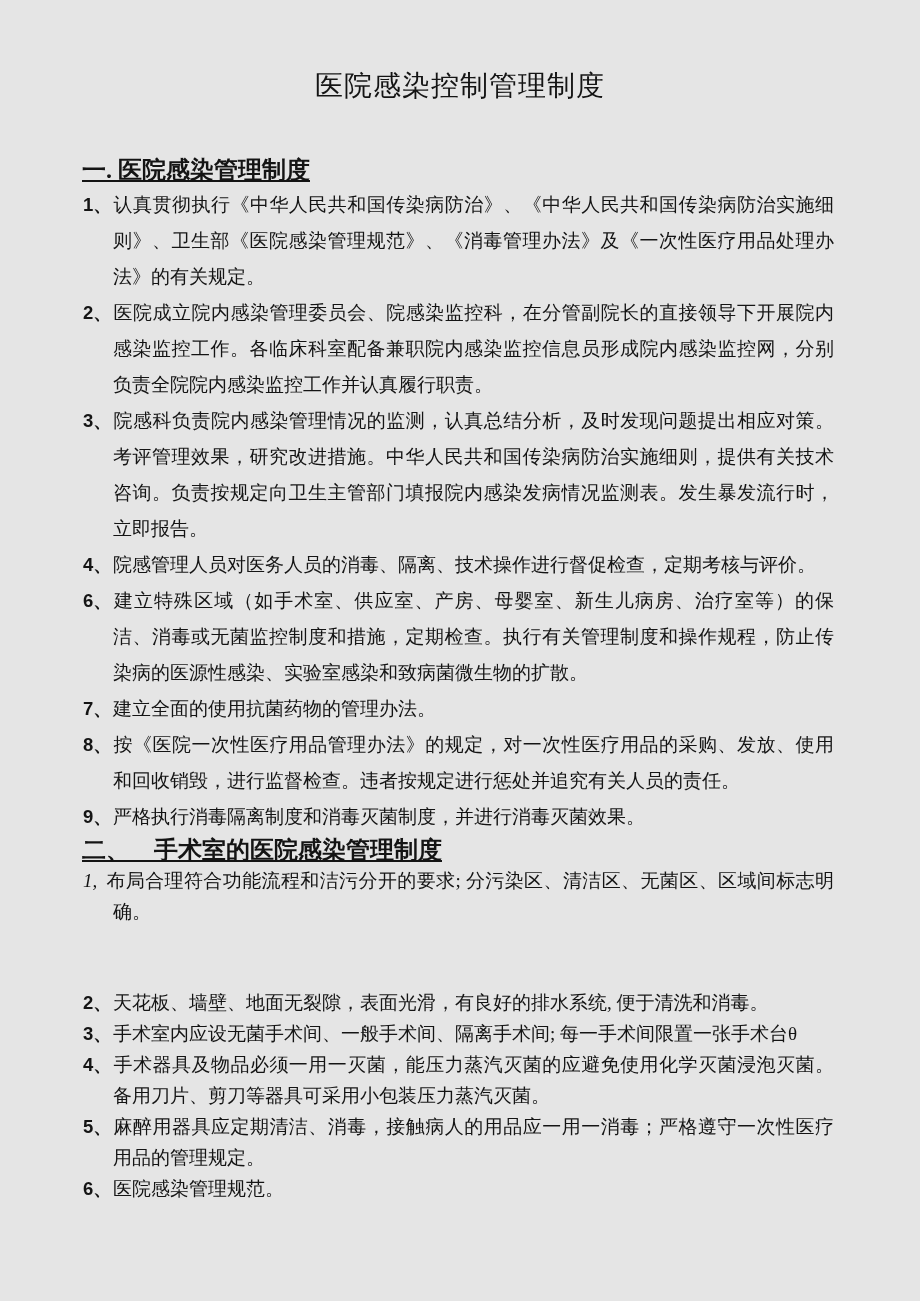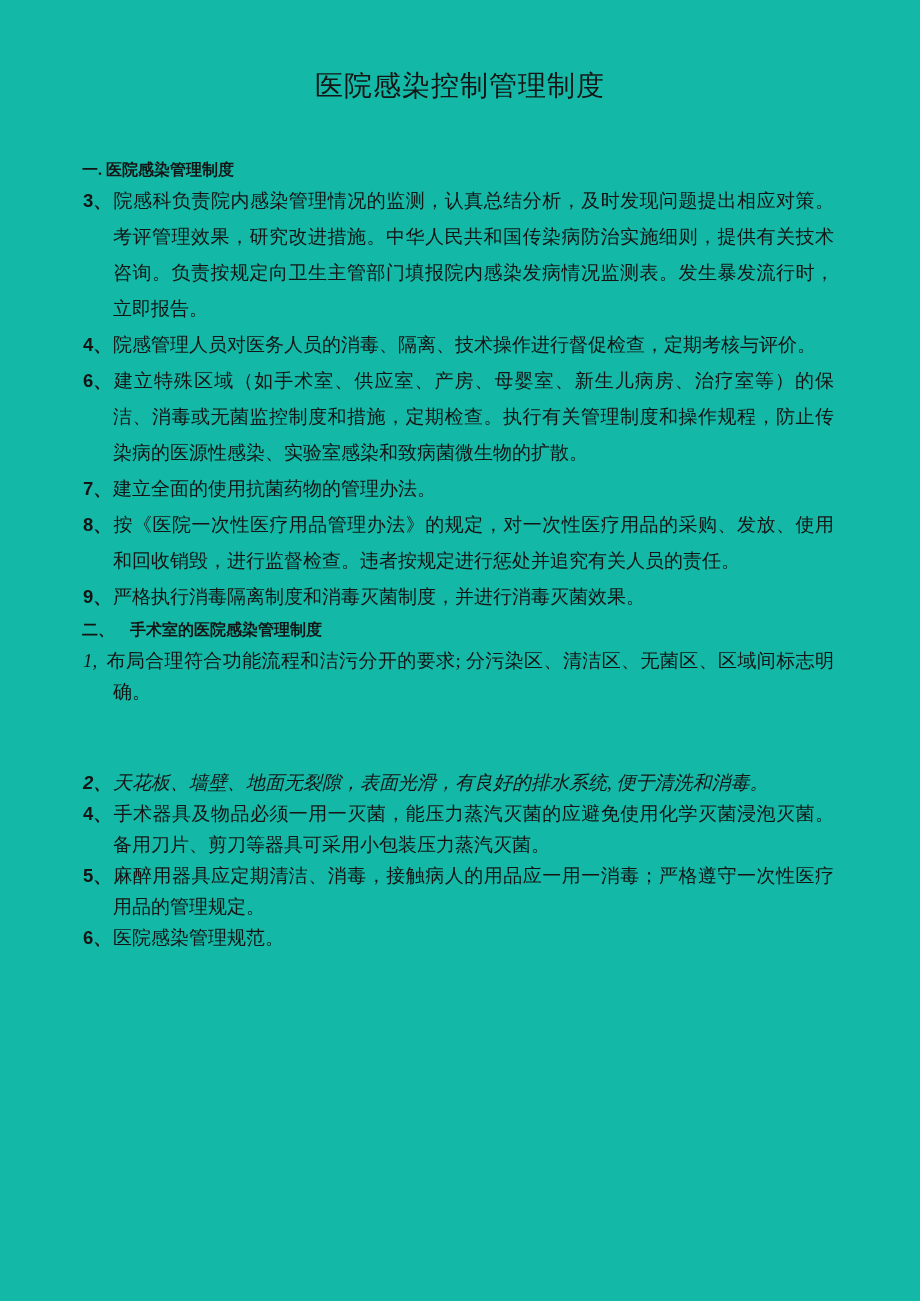--- a/index.html
+++ b/index.html
@@ -4,54 +4,55 @@
 <style>
   html, body {
     margin: 0;
     padding: 0;
     background: #ffffff;
   }
   .page {
     position: relative;
     width: 920px;
     height: 1301px;
-    background: #14b8a6;
+    background: #e5e5e5;
     overflow: hidden;
     font-family: "Liberation Serif", "DejaVu Serif", serif;
     color: #141414;
     box-sizing: border-box;
   }
   .doc-title {
     margin: 0;
     padding-top: 68px;
     text-align: center;
     font-size: 28px;
     font-weight: 400;
     line-height: 36px;
     letter-spacing: 1px;
   }
   .sec-heading {
     margin: 0 88px 0 82px;
-    font-size: 16px;
+    font-size: 24px;
     font-weight: 700;
     line-height: 26px;
+    text-decoration: underline;
   }
   .sec1-heading { margin-top: 53px; }
   .sec2-heading { line-height: 30px; }
   .item {
     margin: 0 86px 0 83px;
     padding-left: 30px;
     text-indent: -30px;
     text-align: justify;
     font-size: 19px;
   }
   .s1 { line-height: 36px; }
   .s1-first { margin-top: 4px; }
   .s2 { line-height: 31px; }
-  .gap-top { margin-top: 60px; font-style: italic; }
+  .gap-top { margin-top: 60px; }
   .num {
     display: inline-block;
     width: 30px;
     text-indent: 0;
     font-family: "Liberation Sans", "DejaVu Sans", sans-serif;
     font-weight: 700;
     font-size: 18.5px;
   }
   .num-alt {
     display: inline-block;
@@ -65,41 +66,44 @@
 </style>
 </head>
 <body>
 
 <div class="page">
 
   <h1 class="doc-title">医院感染控制管理制度</h1>
 
   <h2 class="sec-heading sec1-heading">一. 医院感染管理制度</h2>
 
+  <p class="item s1 s1-first"><span class="num">1、</span><span>认真贯彻执行《中华人民共和国传染病防治》、《中华人民共和国传染病防治实施细则》、卫生部《医院感染管理规范》、《消毒管理办法》及《一次性医疗用品处理办法》的有关规定。</span></p>
 
+  <p class="item s1"><span class="num">2、</span><span>医院成立院内感染管理委员会、院感染监控科，在分管副院长的直接领导下开展院内感染监控工作。各临床科室配备兼职院内感染监控信息员形成院内感染监控网，分别负责全院院内感染监控工作并认真履行职责。</span></p>
 
   <p class="item s1"><span class="num">3、</span><span>院感科负责院内感染管理情况的监测，认真总结分析，及时发现问题提出相应对策。考评管理效果，研究改进措施。中华人民共和国传染病防治实施细则，提供有关技术咨询。负责按规定向卫生主管部门填报院内感染发病情况监测表。发生暴发流行时，立即报告。</span></p>
 
   <p class="item s1"><span class="num">4、</span><span>院感管理人员对医务人员的消毒、隔离、技术操作进行督促检查，定期考核与评价。</span></p>
 
 
   <p class="item s1"><span class="num">6、</span><span>建立特殊区域（如手术室、供应室、产房、母婴室、新生儿病房、治疗室等）的保洁、消毒或无菌监控制度和措施，定期检查。执行有关管理制度和操作规程，防止传染病的医源性感染、实验室感染和致病菌微生物的扩散。</span></p>
 
   <p class="item s1"><span class="num">7、</span><span>建立全面的使用抗菌药物的管理办法。</span></p>
 
   <p class="item s1"><span class="num">8、</span><span>按《医院一次性医疗用品管理办法》的规定，对一次性医疗用品的采购、发放、使用和回收销毁，进行监督检查。违者按规定进行惩处并追究有关人员的责任。</span></p>
 
   <p class="item s1"><span class="num">9、</span><span>严格执行消毒隔离制度和消毒灭菌制度，并进行消毒灭菌效果。</span></p>
 
   <h2 class="sec-heading sec2-heading">二、　手术室的医院感染管理制度</h2>
 
   <p class="item s2"><span class="num-alt">1,</span><span>布局合理符合功能流程和洁污分开的要求; 分污染区、清洁区、无菌区、区域间标志明确。</span></p>
 
   <p class="item s2 gap-top"><span class="num">2、</span><span>天花板、墙壁、地面无裂隙，表面光滑，有良好的排水系统, 便于清洗和消毒。</span></p>
 
+  <p class="item s2"><span class="num">3、</span><span>手术室内应设无菌手术间、一般手术间、隔离手术间; 每一手术间限置一张手术台θ</span></p>
 
   <p class="item s2"><span class="num">4、</span><span>手术器具及物品必须一用一灭菌，能压力蒸汽灭菌的应避免使用化学灭菌浸泡灭菌。备用刀片、剪刀等器具可采用小包装压力蒸汽灭菌。</span></p>
 
   <p class="item s2"><span class="num">5、</span><span>麻醉用器具应定期清洁、消毒，接触病人的用品应一用一消毒；严格遵守一次性医疗用品的管理规定。</span></p>
 
   <p class="item s2"><span class="num">6、</span><span>医院感染管理规范。</span></p>
 
 </div>
 
 </body></html>

